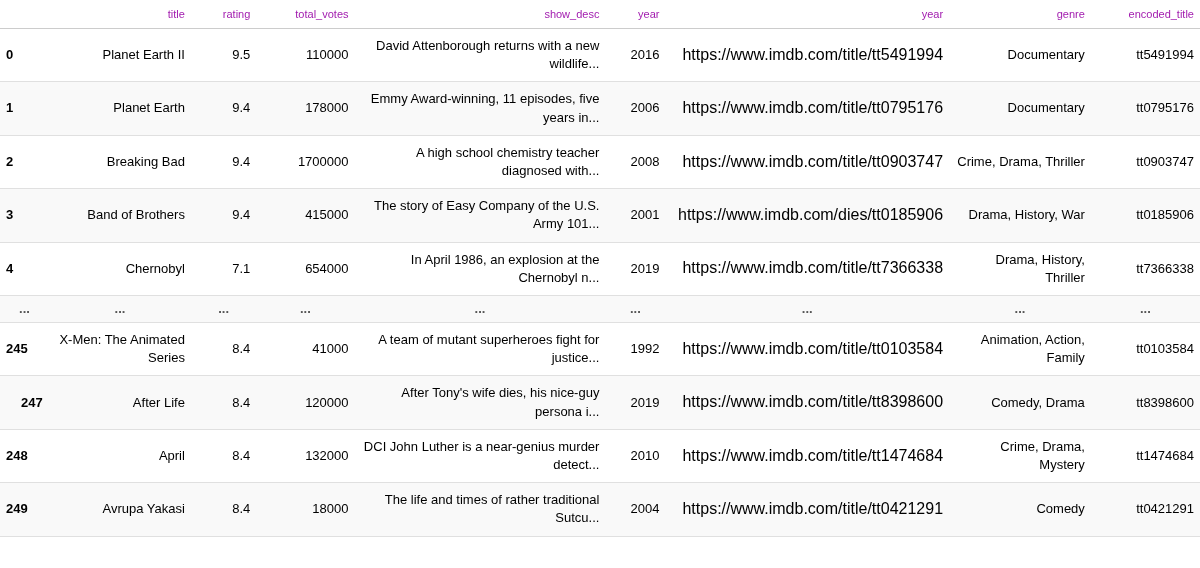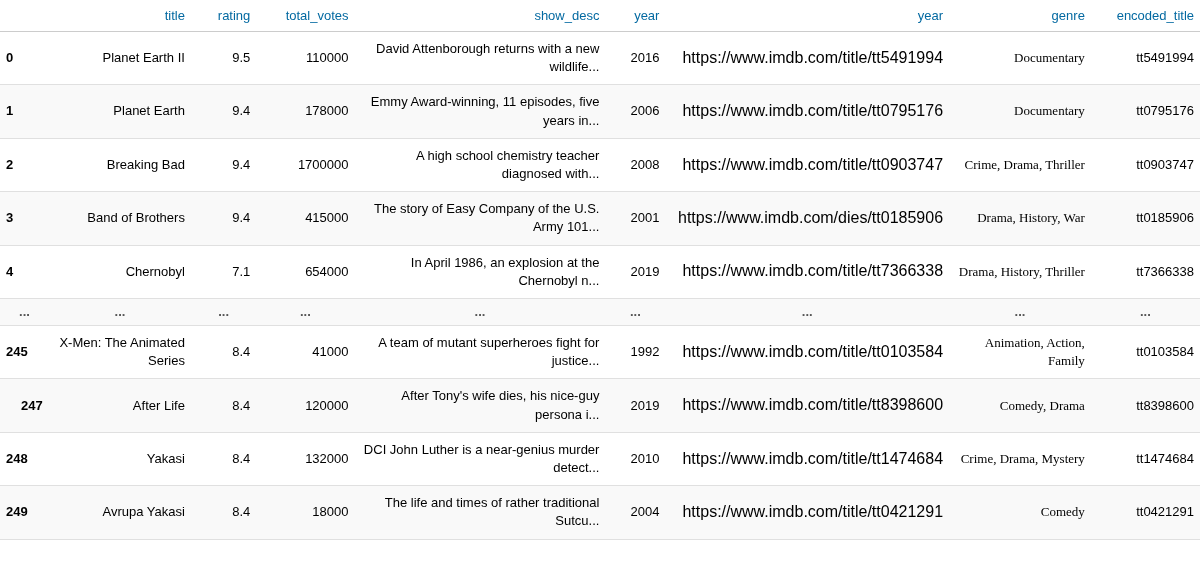--- a/index.html
+++ b/index.html
@@ -22,22 +22,22 @@
       border-collapse: collapse;
       table-layout: fixed;
     }
     thead tr {
       border-bottom: 1px solid #ccc;
     }
     thead th {
       padding: 8px 6px;
       text-align: right;
       font-weight: normal;
-      font-size: 13px;
-      color: #0369a1;
+      font-size: 11px;
+      color: #a21caf;
       vertical-align: bottom;
     }
     thead th.col-index {
       text-align: left;
     }
     tbody tr {
       border-bottom: 1px solid #e0e0e0;
     }
     tbody tr:nth-child(even) {
       background: #f9f9f9;
@@ -57,21 +57,20 @@
     }
     tbody td.col-desc {
       text-align: right;
     }
     tbody td.col-link {
       font-size: 16px;
       word-break: break-all;
     }
     tbody td.col-genre {
       text-align: right;
-      font-family: Liberation Serif, serif;
     }
     .ellipsis-row td {
       text-align: center;
       color: #555;
       padding: 4px 6px;
       font-weight: bold;
     }
     
     .col-w-index { width: 45px; }
     .col-w-title { width: 130px; }
@@ -196,21 +195,21 @@
           <td>8.4</td>
           <td>120000</td>
           <td class="col-desc">After Tony's wife dies, his nice-guy persona i...</td>
           <td>2019</td>
           <td class="col-link">https://www.imdb.com/title/tt8398600</td>
           <td class="col-genre">Comedy, Drama</td>
           <td>tt8398600</td>
         </tr>
         <tr>
           <td class="col-index" style="font-weight: bold;">248</td>
-          <td class="col-title">Yakasi</td>
+          <td class="col-title">April</td>
           <td>8.4</td>
           <td>132000</td>
           <td class="col-desc">DCI John Luther is a near-genius murder detect...</td>
           <td>2010</td>
           <td class="col-link">https://www.imdb.com/title/tt1474684</td>
           <td class="col-genre">Crime, Drama, Mystery</td>
           <td>tt1474684</td>
         </tr>
         <tr>
           <td class="col-index" style="font-weight: bold;">249</td>

